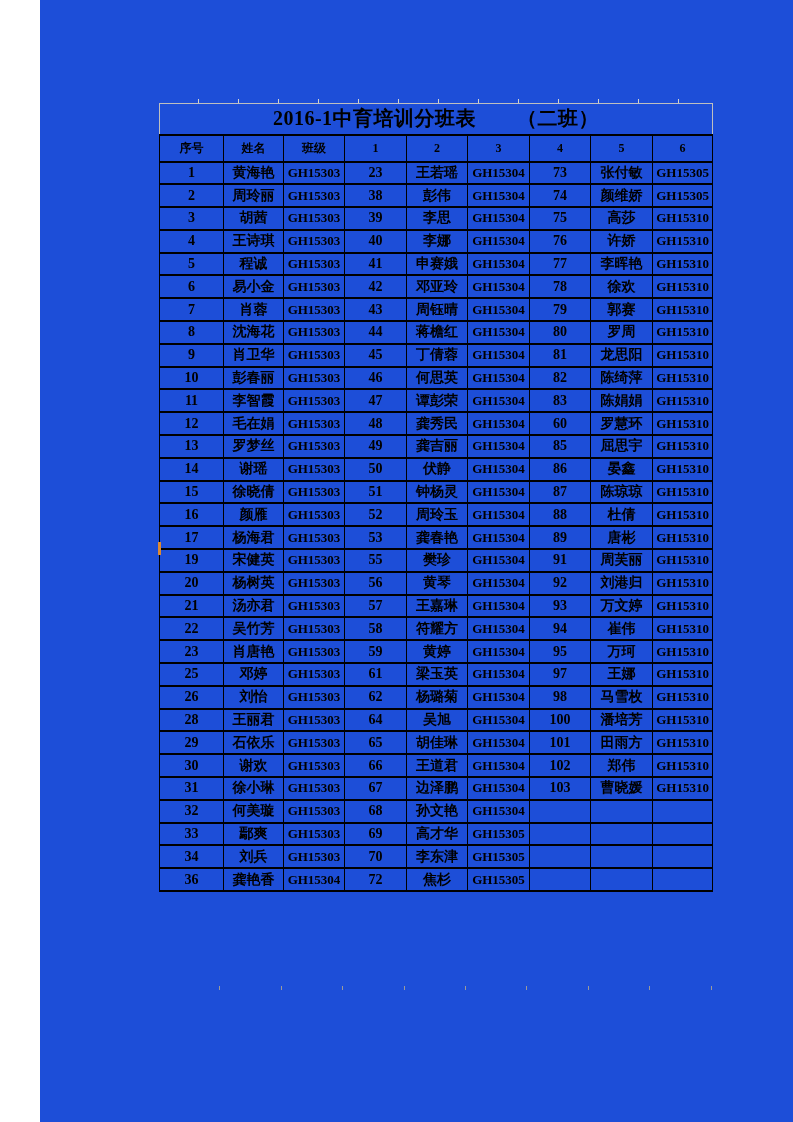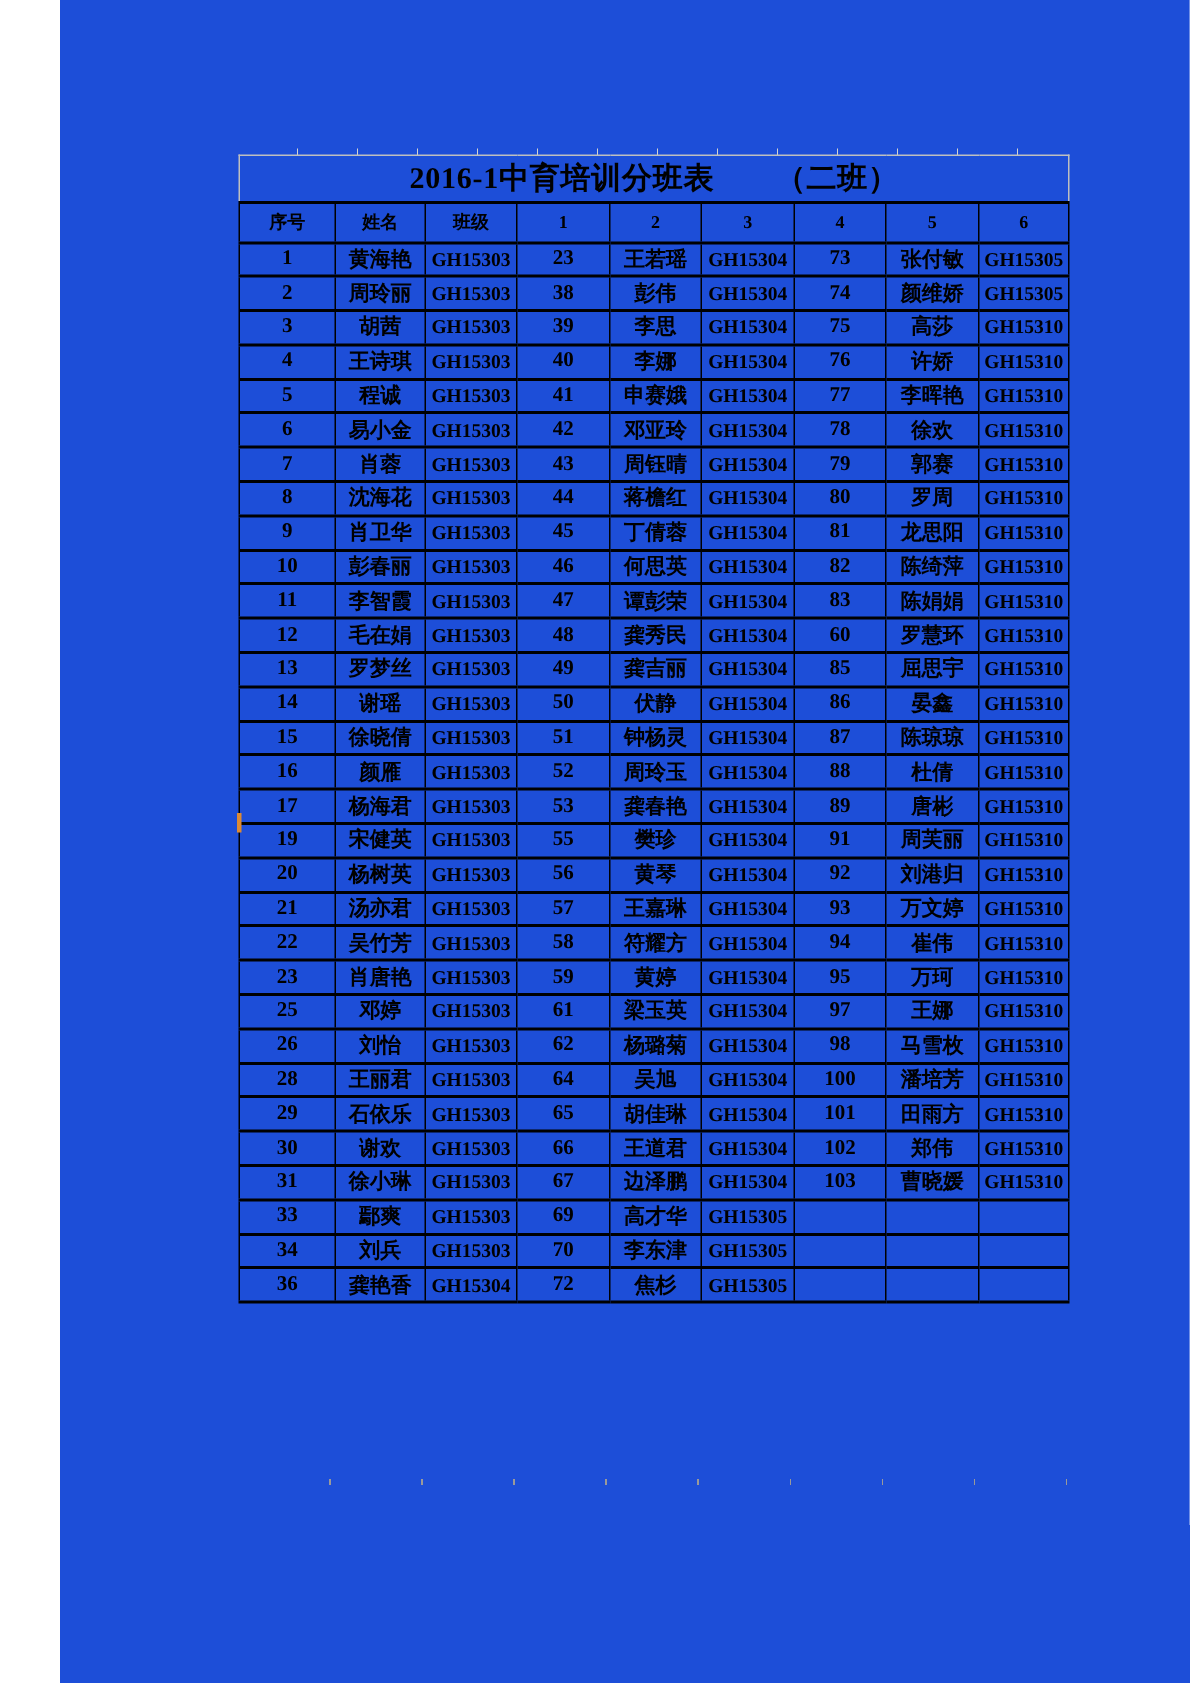--- a/index.html
+++ b/index.html
@@ -388,20 +388,31 @@
             <td class="t-name">徐小琳</td>
             <td class="t-class">GH15303</td>
             <td class="t-seq">67</td>
             <td class="t-name">边泽鹏</td>
             <td class="t-class">GH15304</td>
             <td class="t-seq">103</td>
             <td class="t-name">曹晓媛</td>
             <td class="t-class">GH15310</td>
           </tr>
           <tr>
+            <td class="t-seq">32</td>
+            <td class="t-name">何美璇</td>
+            <td class="t-class">GH15303</td>
+            <td class="t-seq">68</td>
+            <td class="t-name">孙文艳</td>
+            <td class="t-class">GH15304</td>
+            <td class="t-seq"></td>
+            <td class="t-name"></td>
+            <td class="t-class"></td>
+          </tr>
+          <tr>
             <td class="t-seq">33</td>
             <td class="t-name">鄢爽</td>
             <td class="t-class">GH15303</td>
             <td class="t-seq">69</td>
             <td class="t-name">高才华</td>
             <td class="t-class">GH15305</td>
             <td class="t-seq"></td>
             <td class="t-name"></td>
             <td class="t-class"></td>
           </tr>

